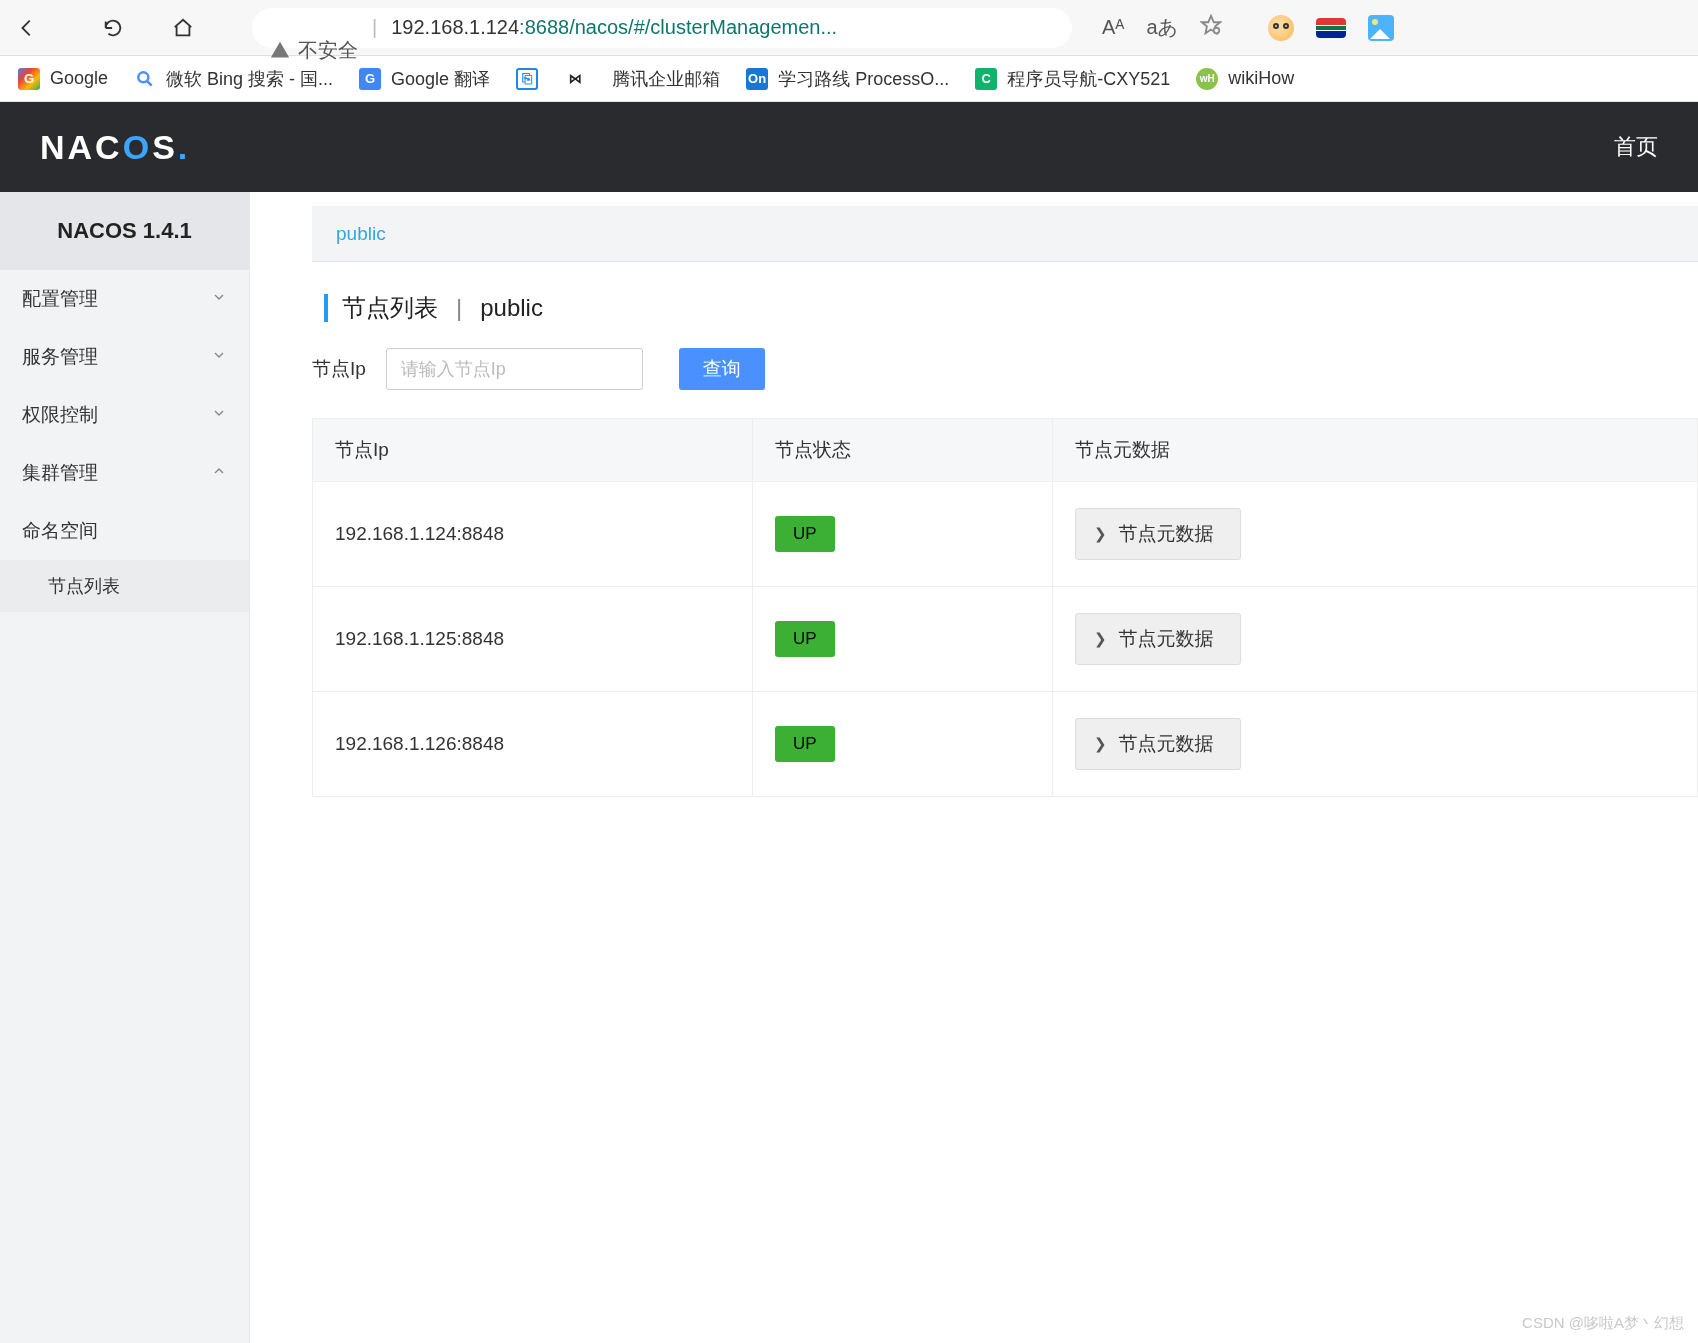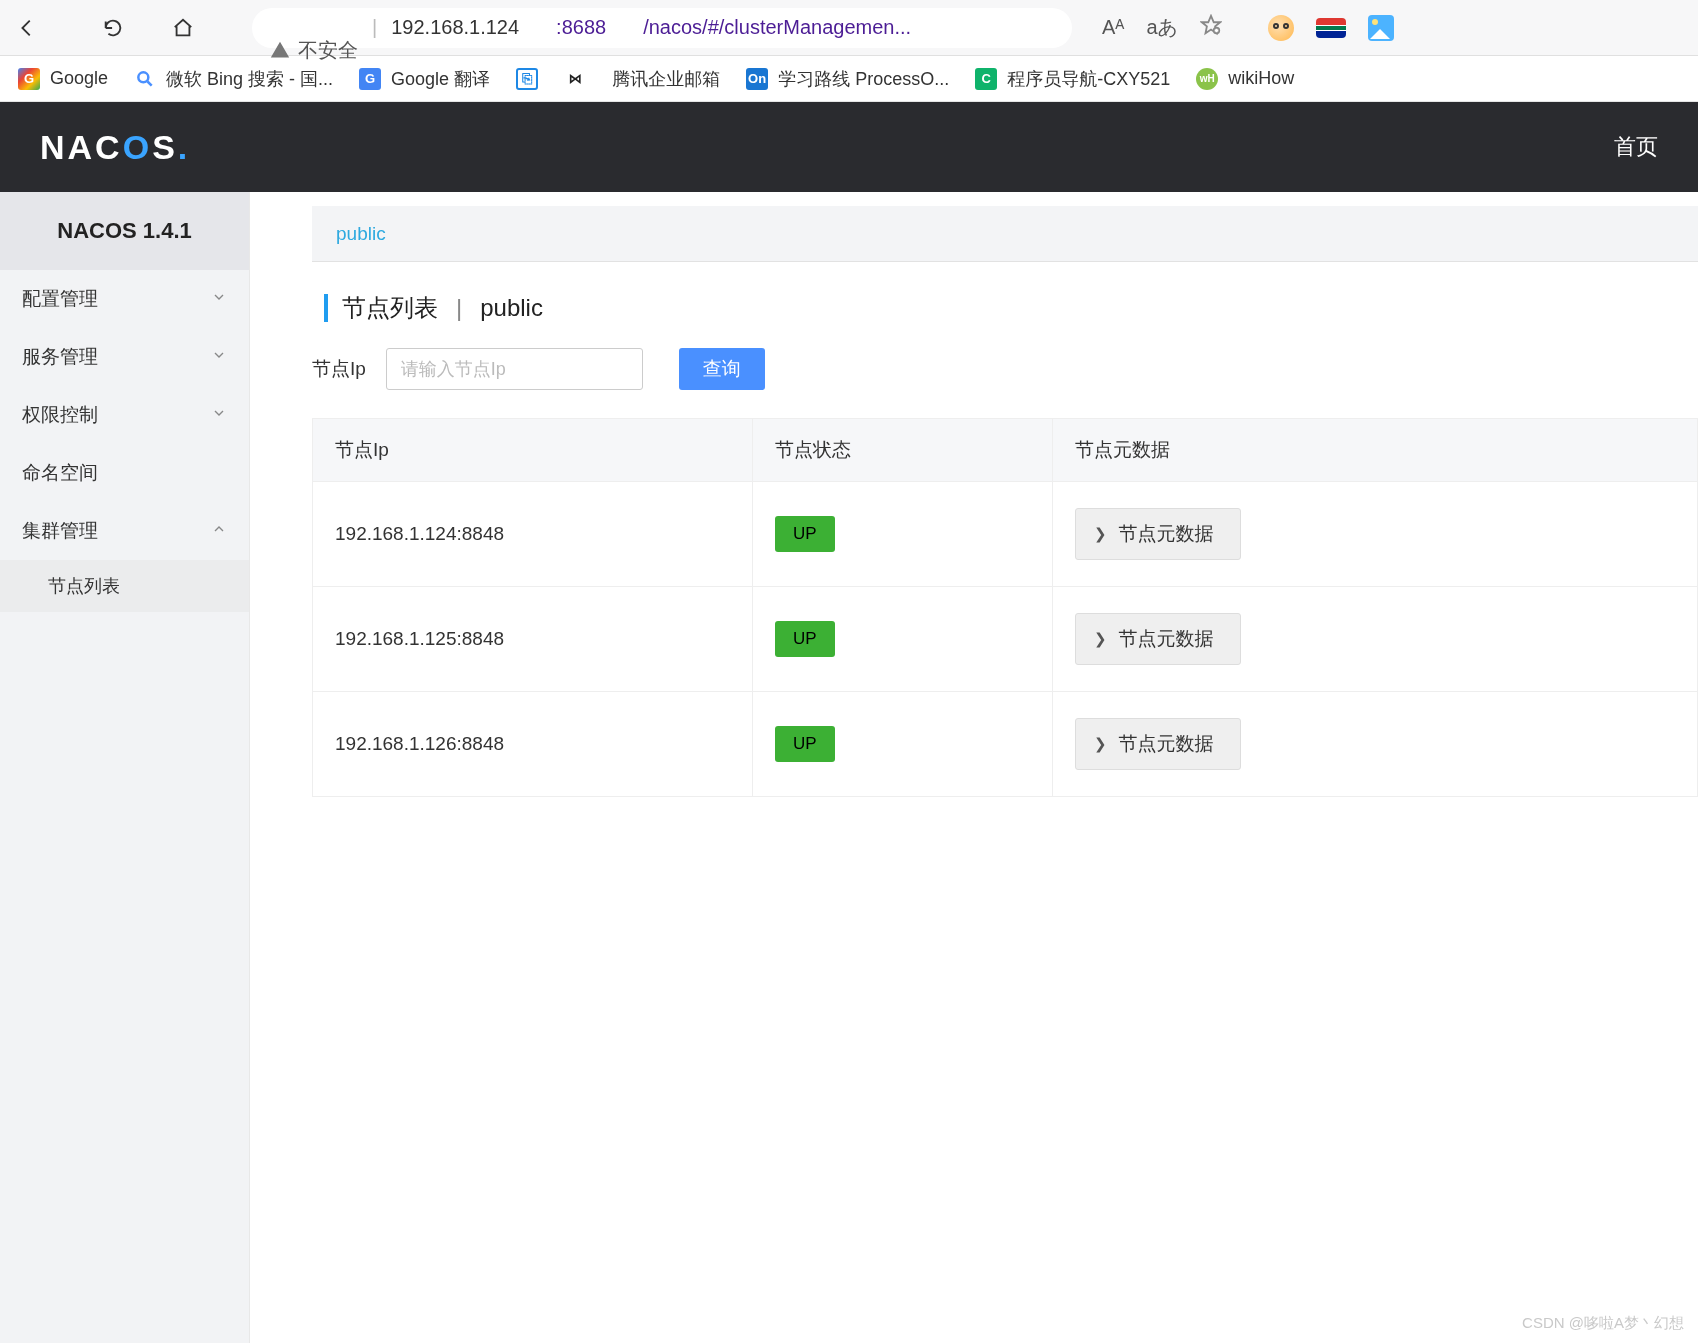--- a/index.html
+++ b/index.html
@@ -8,21 +8,21 @@
 
 .browser-toolbar { height: 56px; background: #f7f7f8; display: flex; align-items: center; padding: 0 16px; gap: 18px; border-bottom: 1px solid #e0e0e0; }
 .nav-icon { width: 22px; height: 22px; display: flex; align-items: center; justify-content: center; color: #333; }
 .nav-icon svg { width: 22px; height: 22px; stroke: currentColor; fill: none; stroke-width: 2; }
 .addr-bar { flex: 0 0 820px; height: 40px; background: #fff; border-radius: 20px; display: flex; align-items: center; padding: 0 18px; gap: 14px; color: #444; font-size: 20px; margin-left: 40px; }
 .addr-warn { display: flex; align-items: center; gap: 8px; color: #555; margin-top: 45px; }
 .addr-warn svg { width: 20px; height: 20px; }
 .addr-sep { color: #bbb; }
 .addr-url { color: #555; overflow: hidden; white-space: nowrap; text-overflow: ellipsis; flex: 1; }
 .addr-url .host { color: #333; }
-.addr-url .path { color: #4c1d95; margin-left: 37px; }
+.addr-url .path { color: #0f766e; }
 .toolbar-right { display: flex; align-items: center; gap: 22px; margin-left: 12px; font-size: 20px; color: #555; }
 .toolbar-right svg { width: 22px; height: 22px; }
 .fav-img { width: 26px; height: 26px; border-radius: 4px; display:inline-block; }
 
 
 .bookmarks { height: 46px; background: #fff; border-bottom: 1px solid #e5e5e5; display: flex; align-items: center; padding: 0 18px; gap: 26px; font-size: 18px; color: #333; }
 .bm { display: flex; align-items: center; gap: 10px; white-space: nowrap; }
 .bm-icon { width: 22px; height: 22px; border-radius: 3px; display: inline-flex; align-items: center; justify-content: center; font-size: 13px; font-weight: bold; color: #fff; }
 
 
@@ -184,27 +184,27 @@
             <path d="M6 9l6 6 6-6"></path>
           </svg></span>
     </div>
     <div class="sidebar-item">
       <span>权限控制</span>
       <span class="chev"><svg viewBox="0 0 24 24">
             <path d="M6 9l6 6 6-6"></path>
           </svg></span>
     </div>
     <div class="sidebar-item">
+      <span>集群管理</span>
+      <span class="chev"><svg viewBox="0 0 24 24">
+            <path d="M6 15l6-6 6 6"></path>
+          </svg></span>
+    </div>
+    <div class="sidebar-item">
       <span>命名空间</span>
-    </div>
-    <div class="sidebar-item">
-      <span>集群管理</span>
-      <span class="chev"><svg viewBox="0 0 24 24">
-            <path d="M6 15l6-6 6 6"></path>
-          </svg></span>
     </div>
     <div class="sidebar-sub">节点列表</div>
   </div>
 
   <div class="main">
     <div class="tabstrip">
       <span class="tab">public</span>
     </div>
 
     <div class="page-title">

